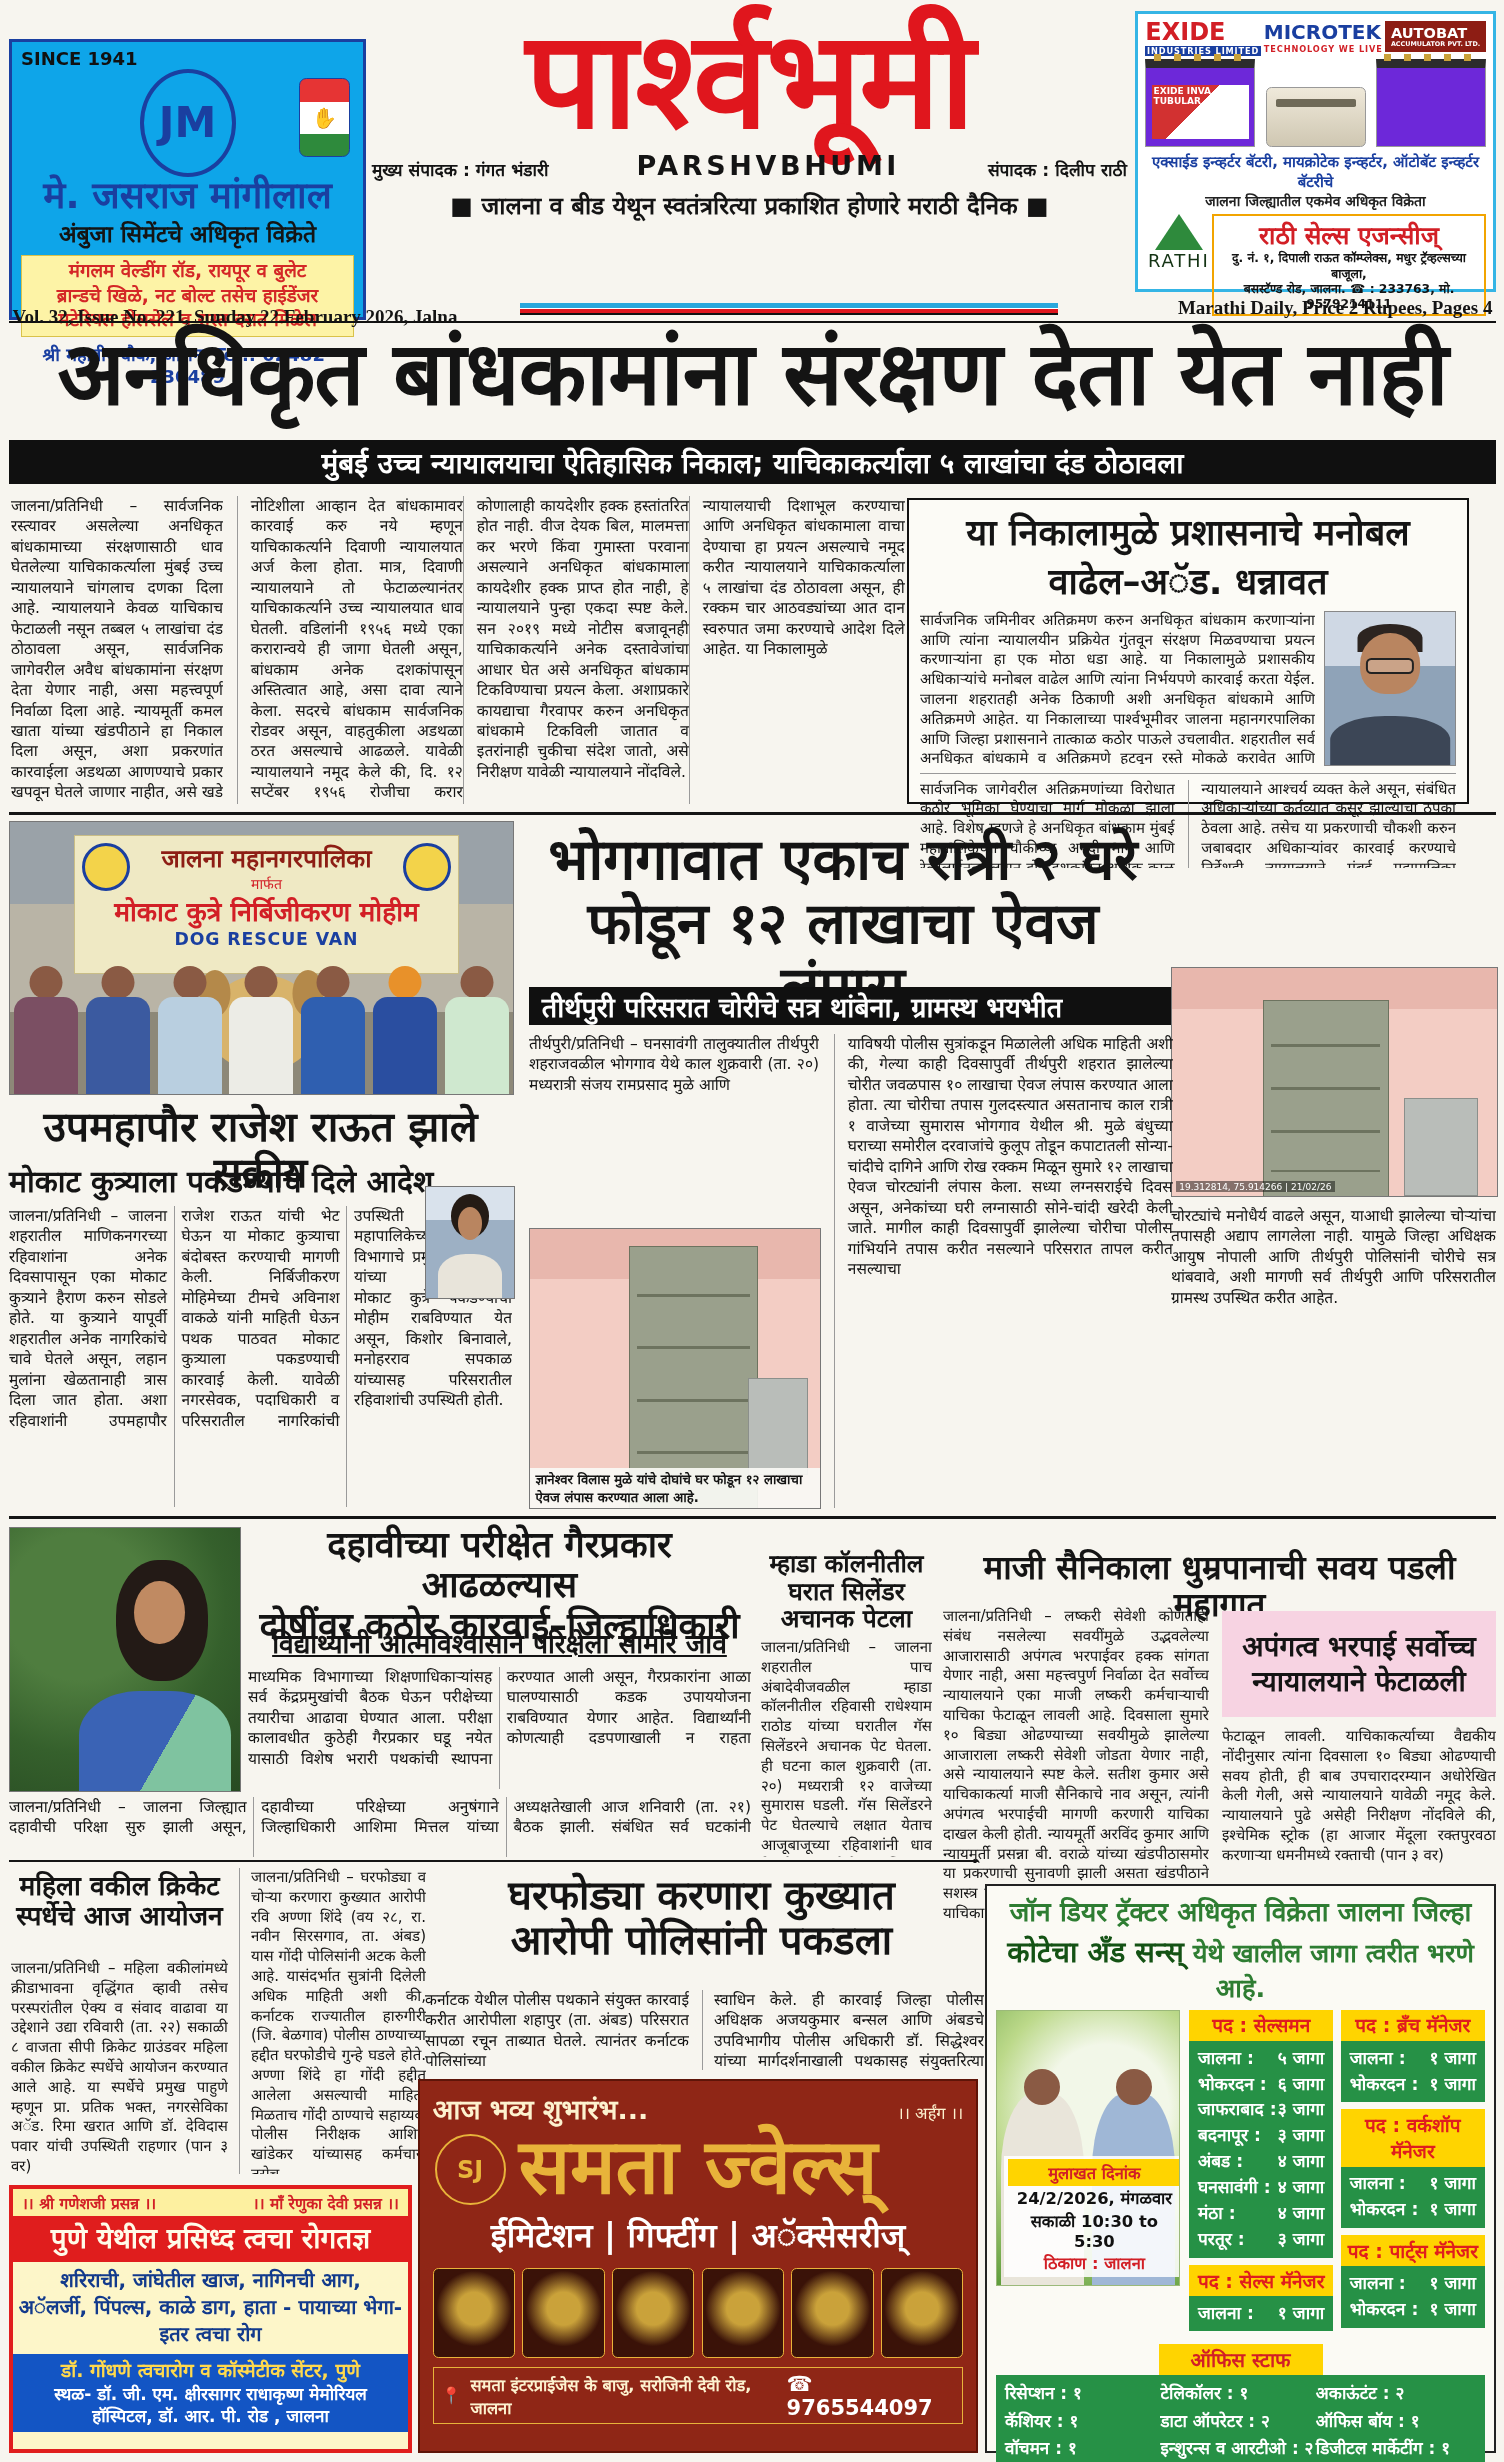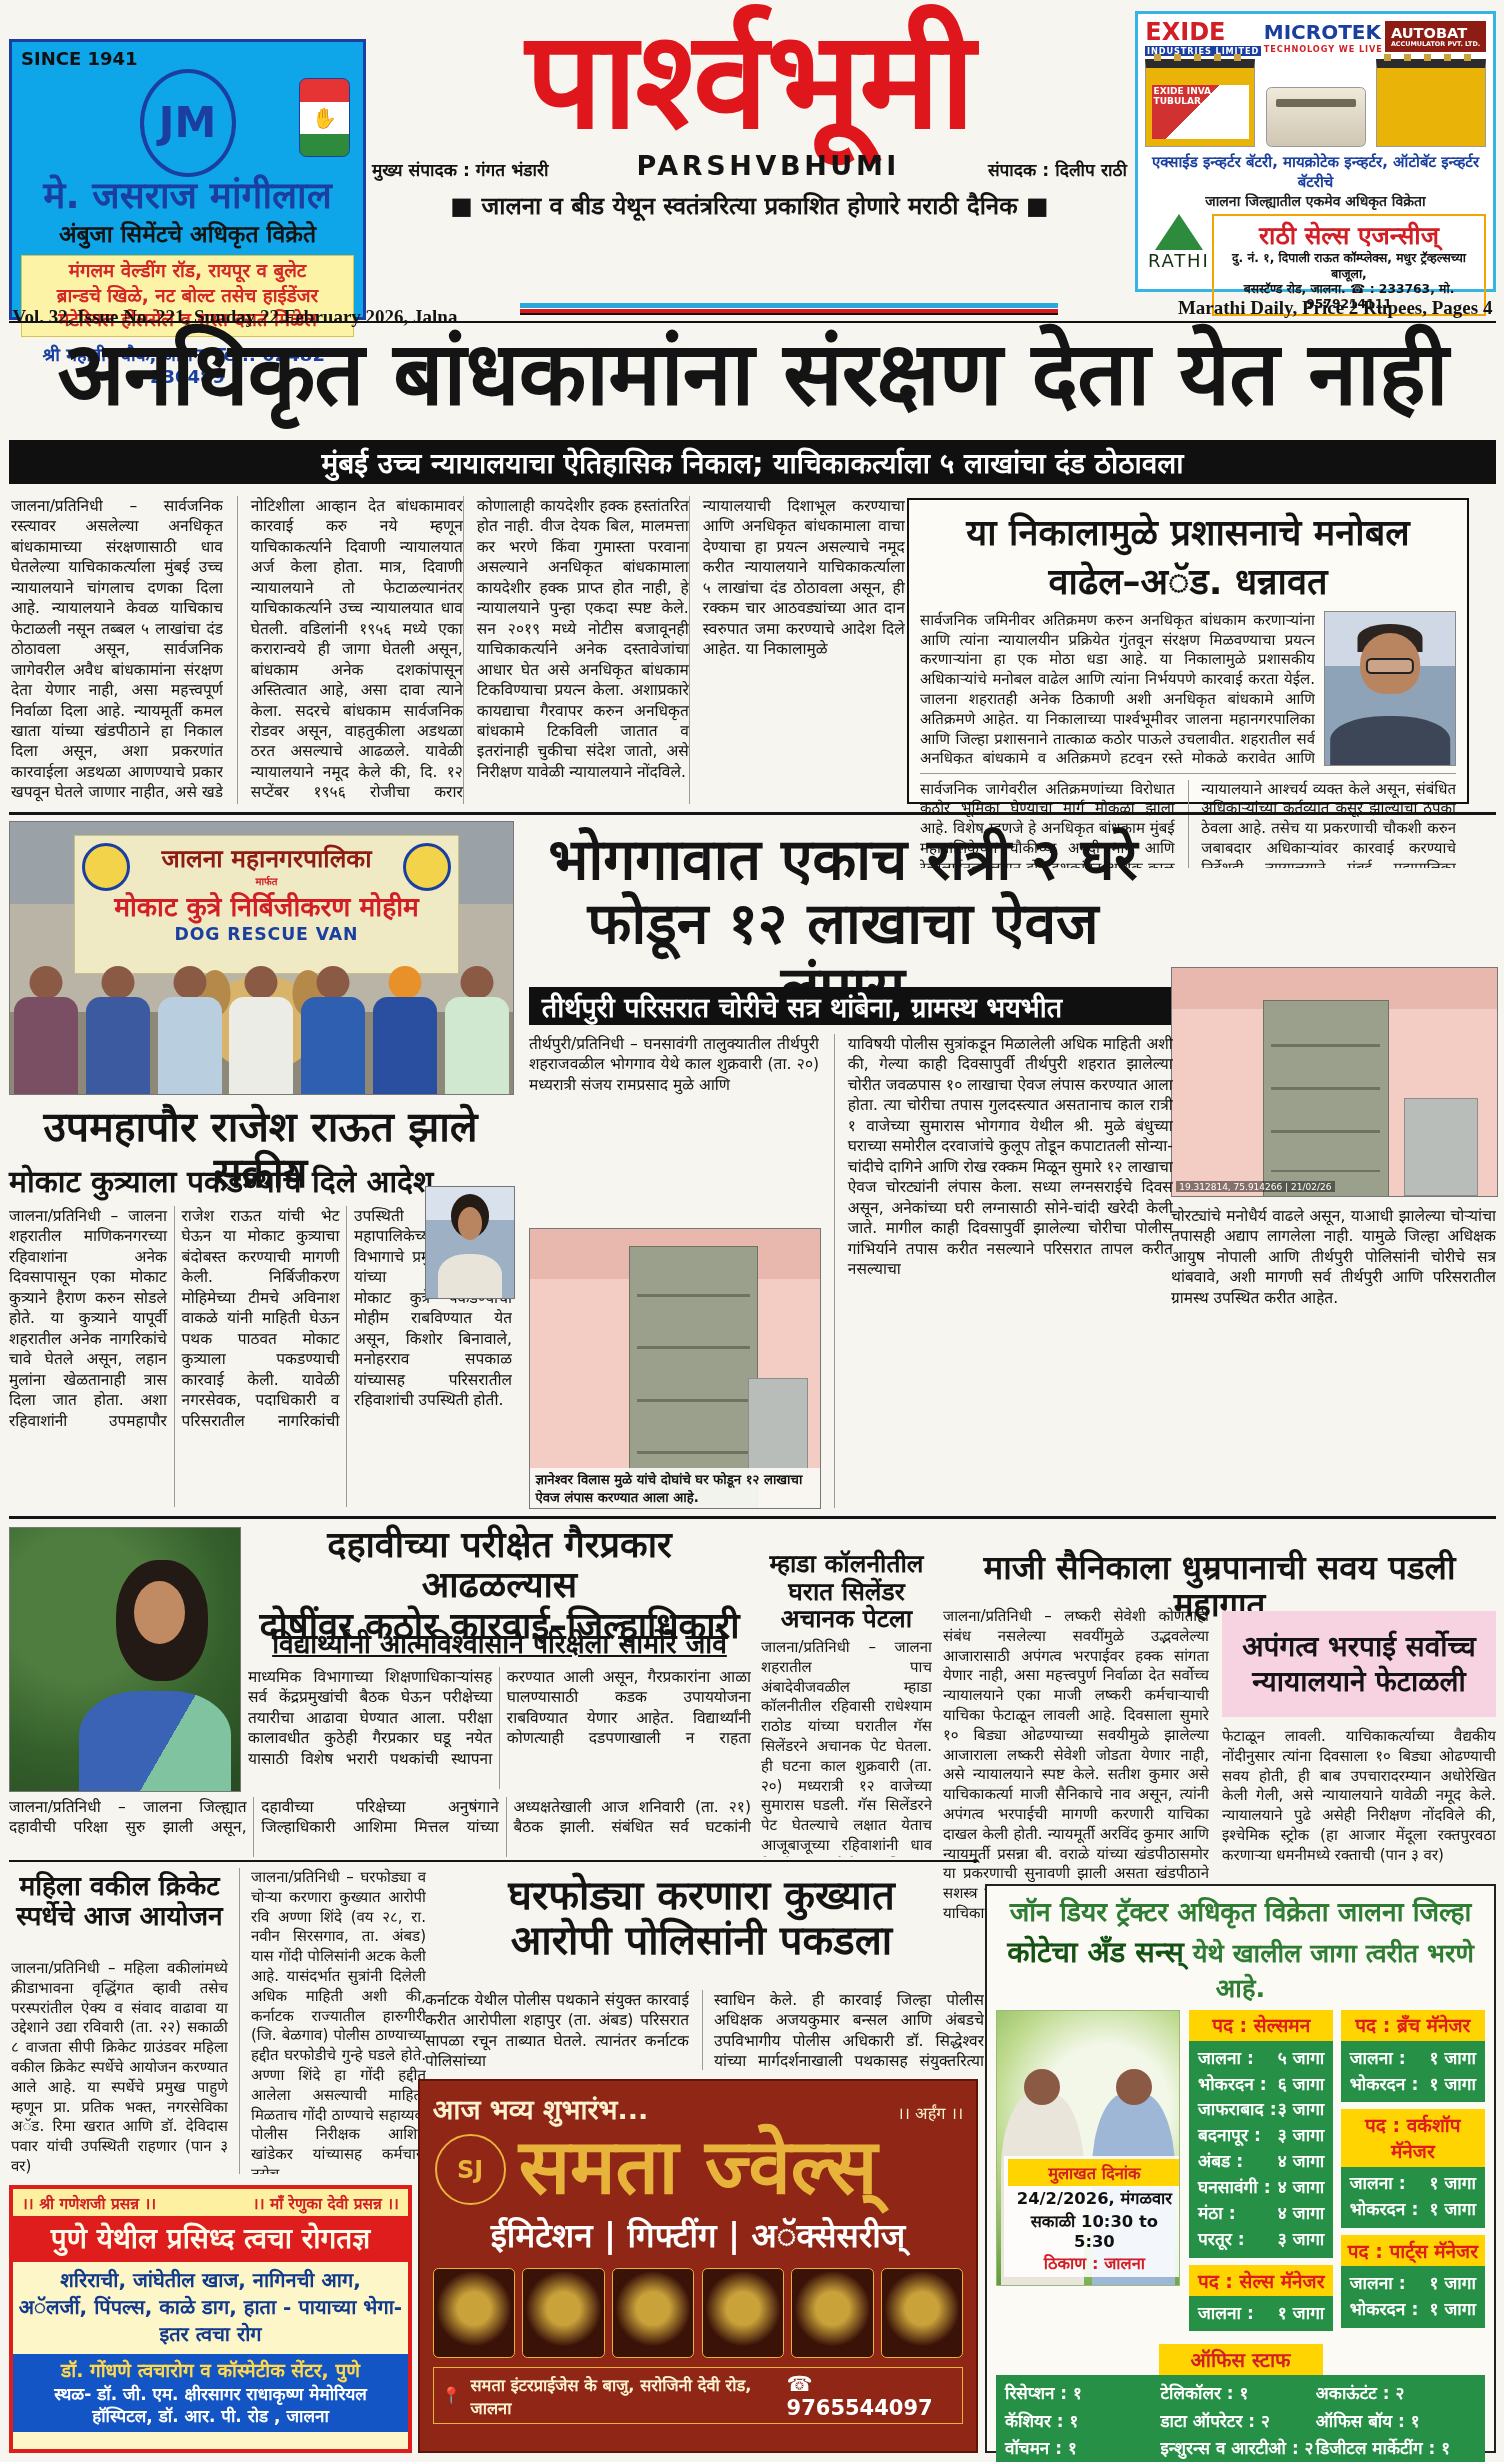--- a/index.html
+++ b/index.html
@@ -30,21 +30,21 @@
   .mast-tag{font-size:24px;font-weight:bold;text-align:center;}
   .bat{border:3.6px solid #35b5e5;background:#fff;padding:3.6px 7.3px;box-sizing:border-box;}
   .bat-logos{display:flex;justify-content:space-between;align-items:center;}
   .exide{color:#d21f26;font-weight:bold;font-size:24px;}
   .exide small{display:block;font-size:8.2px;color:#fff;background:#1a3fa0;padding:0 1.8px;letter-spacing:0.9px;}
   .microtek{color:#1a3fa0;font-weight:bold;font-size:20px;}
   .microtek small{display:block;font-size:8.2px;color:#d21f26;letter-spacing:0.9px;}
   .autobat{background:#8d1d14;color:#fff;font-weight:bold;font-size:14.6px;padding:3.6px 5.5px;line-height:1.1;}
   .autobat small{display:block;font-size:6.4px;}
   .bat-row{display:flex;justify-content:space-between;align-items:flex-end;height:88px;margin:3.6px 0;}
-  .battery{width:108px;height:78px;background:#eab308;border:0.9px solid #999;border-top:9px solid #2c2c2c;position:relative;}
+  .battery{width:108px;height:78px;background:#6d28d9;border:0.9px solid #999;border-top:9px solid #2c2c2c;position:relative;}
   .battery:before{content:"";position:absolute;top:-14.6px;left:7.3px;right:7.3px;height:7.3px;
       background:repeating-linear-gradient(90deg,#caa23a 0 7.3px,transparent 7.3px 20px);}
   .bat-label{position:absolute;left:5.5px;top:16.4px;right:5.5px;bottom:7.3px;background:linear-gradient(135deg,#d23131 0 45%,#fff 45% 100%);
       color:#fff;font-size:9px;font-weight:bold;padding:1.8px;}
   .inverter{width:98px;height:58px;background:linear-gradient(#efe9da,#cfc7b2);border-radius:5.5px;border:0.9px solid #999;position:relative;}
   .inverter:before{content:"";position:absolute;left:9px;top:11px;right:9px;height:8.2px;background:#6f6a58;border-radius:1.8px;}
   .bat-line1{color:#1a3fa0;font-weight:bold;font-size:15px;text-align:center;}
   .bat-line2{color:#222;font-weight:bold;font-size:14px;text-align:center;}
   .rathi-row{display:flex;align-items:stretch;margin-top:4.6px;}
   .rathi-logo{width:67px;text-align:center;}
@@ -68,21 +68,21 @@
   .portrait .hair{position:absolute;left:50%;top:8%;width:50%;height:18%;transform:translateX(-50%);background:#2c2420;border-radius:50% 50% 0 0;}
   .portrait .suit{position:absolute;left:50%;bottom:-2%;width:92%;height:34%;transform:translateX(-50%);
       background:#3c4656;border-radius:46% 46% 0 0;}
   .portrait .glasses{position:absolute;left:50%;top:30%;width:34%;height:8%;transform:translateX(-50%);
       border:2.7px solid #222;border-radius:5.5px;background:rgba(255,255,255,.25);}
   
   .photo{position:absolute;border:0.9px solid #777;overflow:hidden;}
   .dogphoto{background:linear-gradient(180deg,#9aa2a8 0 30%,#b9b4a6 30% 70%,#8d8878 70% 100%);}
   .banner{position:absolute;left:64px;top:12.8px;width:383px;height:137px;background:#efe9c4;border:1.8px solid #c9bd86;text-align:center;}
   .banner .t1{color:#8d1d14;font-weight:bold;font-size:24.6px;margin-top:5.5px;}
-  .banner .t2{color:#d21f26;font-weight:bold;font-size:10px;}
+  .banner .t2{color:#d21f26;font-weight:normal;font-size:14px;}
   .banner .t3{color:#d21f26;font-weight:bold;font-size:26.4px;}
   .banner .t4{color:#1a3fa0;font-weight:bold;font-size:17.3px;letter-spacing:0.9px;}
   .emb{position:absolute;top:7.3px;width:42px;height:42px;border-radius:50%;border:3.6px solid #1a3fa0;background:#f3d34a;}
   .dogface{position:absolute;left:50%;top:153px;transform:translateX(-50%);width:109px;height:95px;background:#d8b36a;border-radius:50% 50% 46% 46%;}
   .dogface:before,.dogface:after{content:"";position:absolute;top:-5.5px;width:31px;height:47px;background:#b4894a;border-radius:50%;}
   .dogface:before{left:-7.3px;} .dogface:after{right:-7.3px;}
   .people{position:absolute;left:0;right:0;bottom:0;height:137px;display:flex;justify-content:space-around;align-items:flex-end;}
   .person{width:64px;height:128px;position:relative;}
   .person .ph{position:absolute;left:50%;top:0;transform:translateX(-50%);width:33px;height:33px;border-radius:50%;background:#8a5a44;}
   .person .pb{position:absolute;left:0;right:0;top:31px;bottom:0;border-radius:14.6px 14.6px 0 0;}

